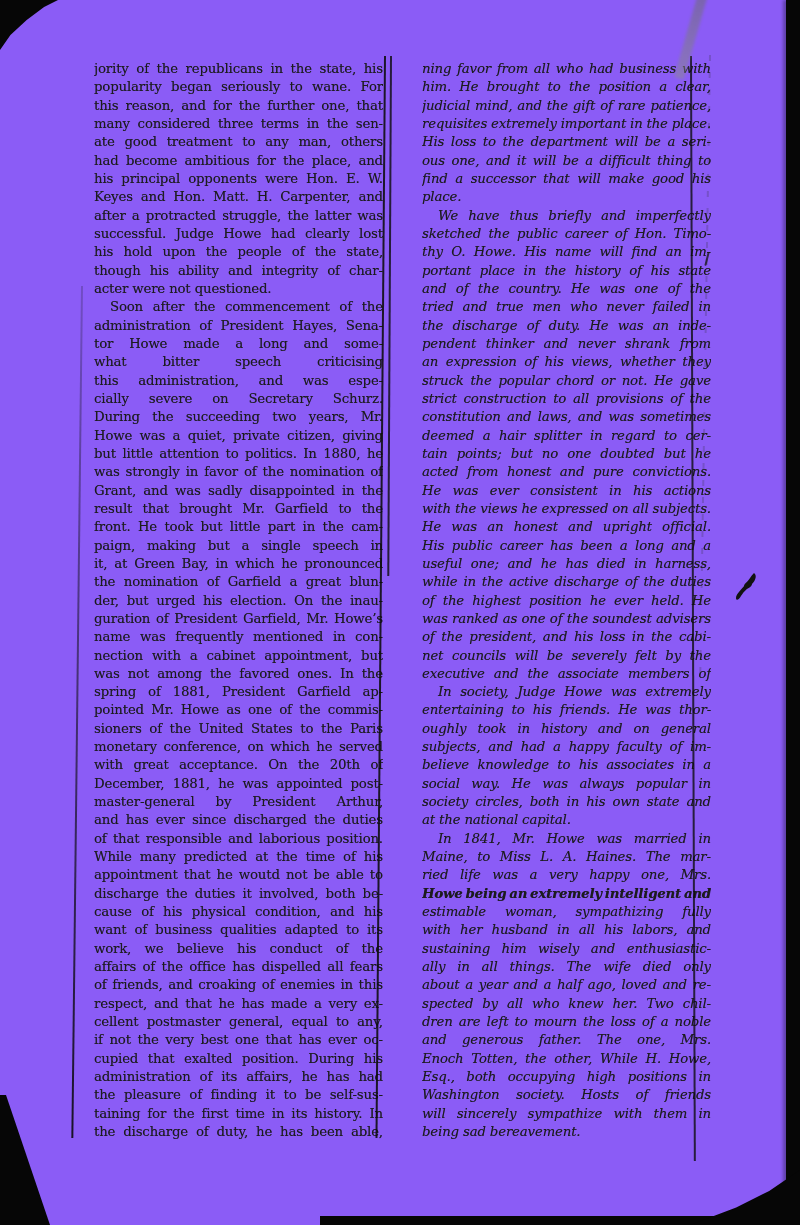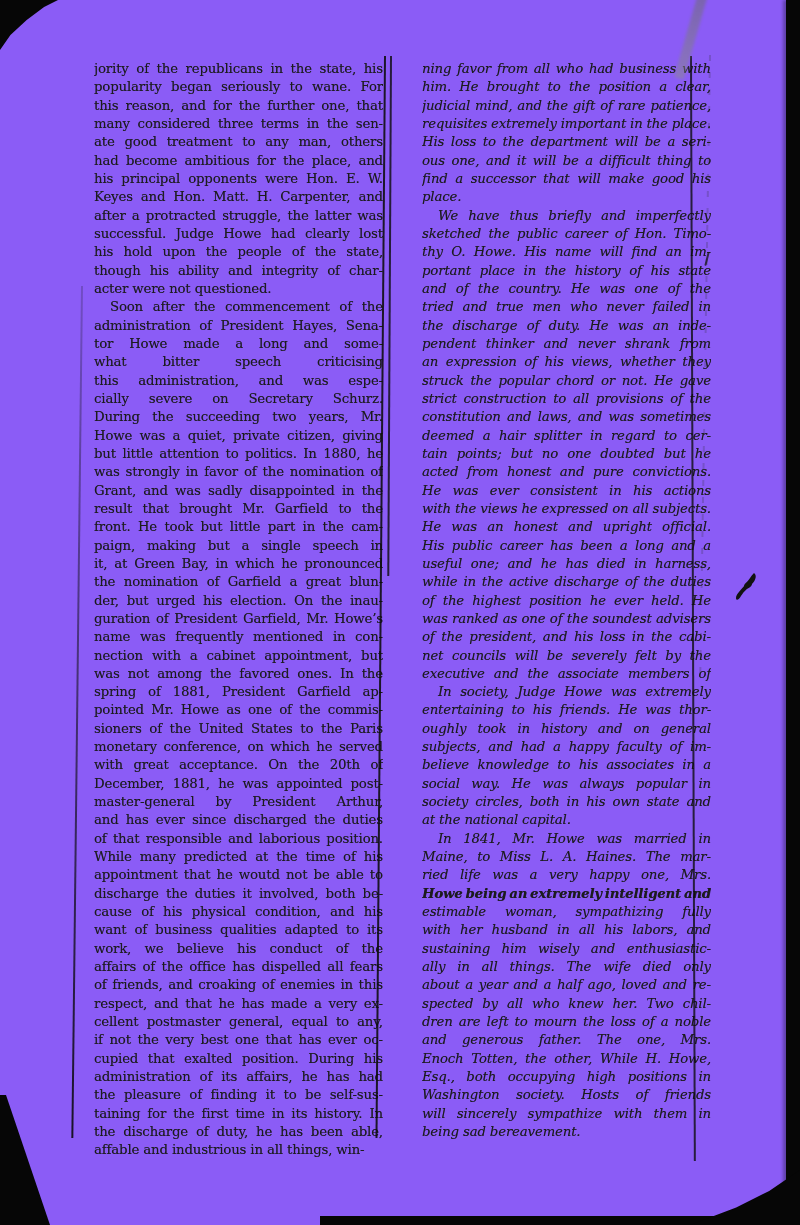--- a/index.html
+++ b/index.html
@@ -557,21 +557,20 @@
       <div class="line">
         <span>the</span>
         <span>discharge</span>
         <span>of</span>
         <span>duty,</span>
         <span>he</span>
         <span>has</span>
         <span>been</span>
         <span>able,</span>
       </div>
-      <div class="line last">affable and industrious in all things, win-</div>
     </div>
   <div class="col" id="col-right">
       <div class="line">
         <span>ning</span>
         <span>favor</span>
         <span>from</span>
         <span>all</span>
         <span>who</span>
         <span>had</span>
         <span>business</span>

